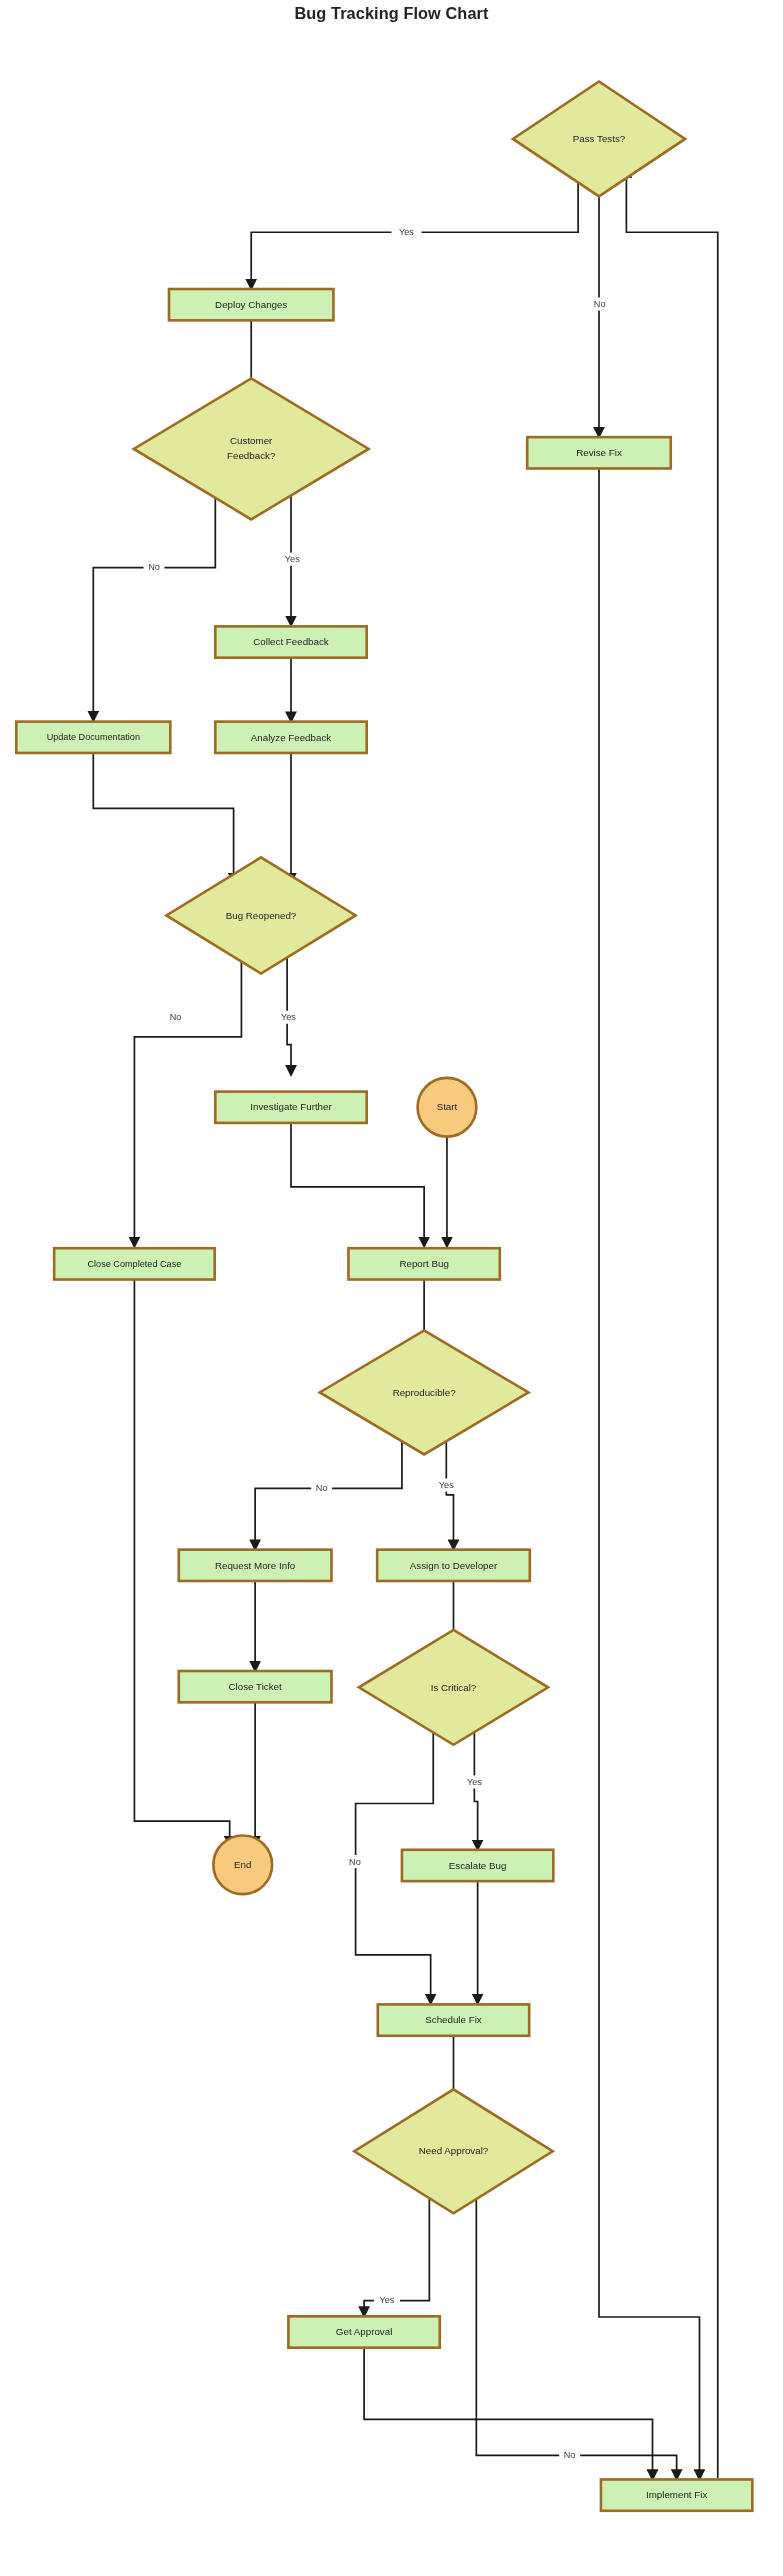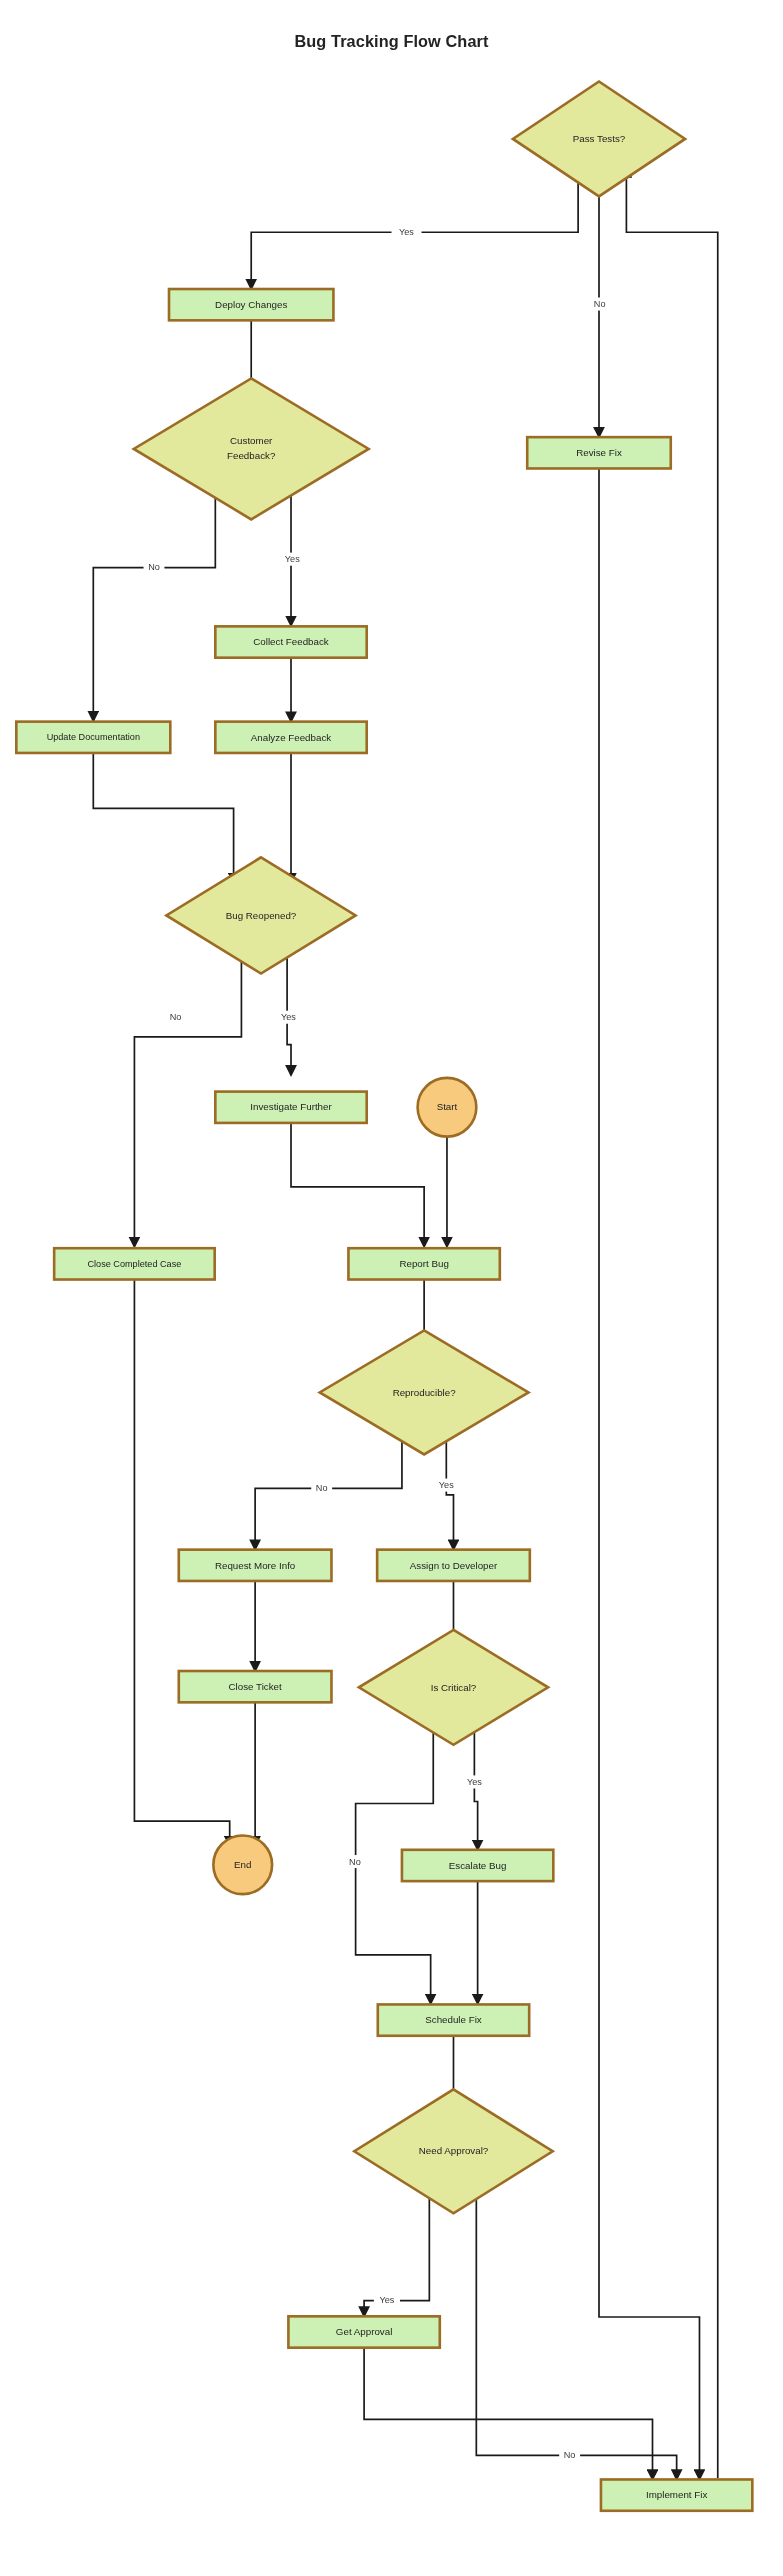--- a/index.html
+++ b/index.html
@@ -16,21 +16,21 @@
   }
   #chart-title {
     position: absolute;
     top: 0;
     left: 0;
     width: 783px;
     text-align: center;
     font-size: 16.3px;
     font-weight: bold;
     color: #232323;
-    padding-top: 32px;
+    padding-top: 4px;
     letter-spacing: 0.1px;
   }
   svg#flow {
     position: absolute;
     top: 0;
     left: 0;
     display: block;
   }
   .node-shape {
     stroke: #9c6b24;

